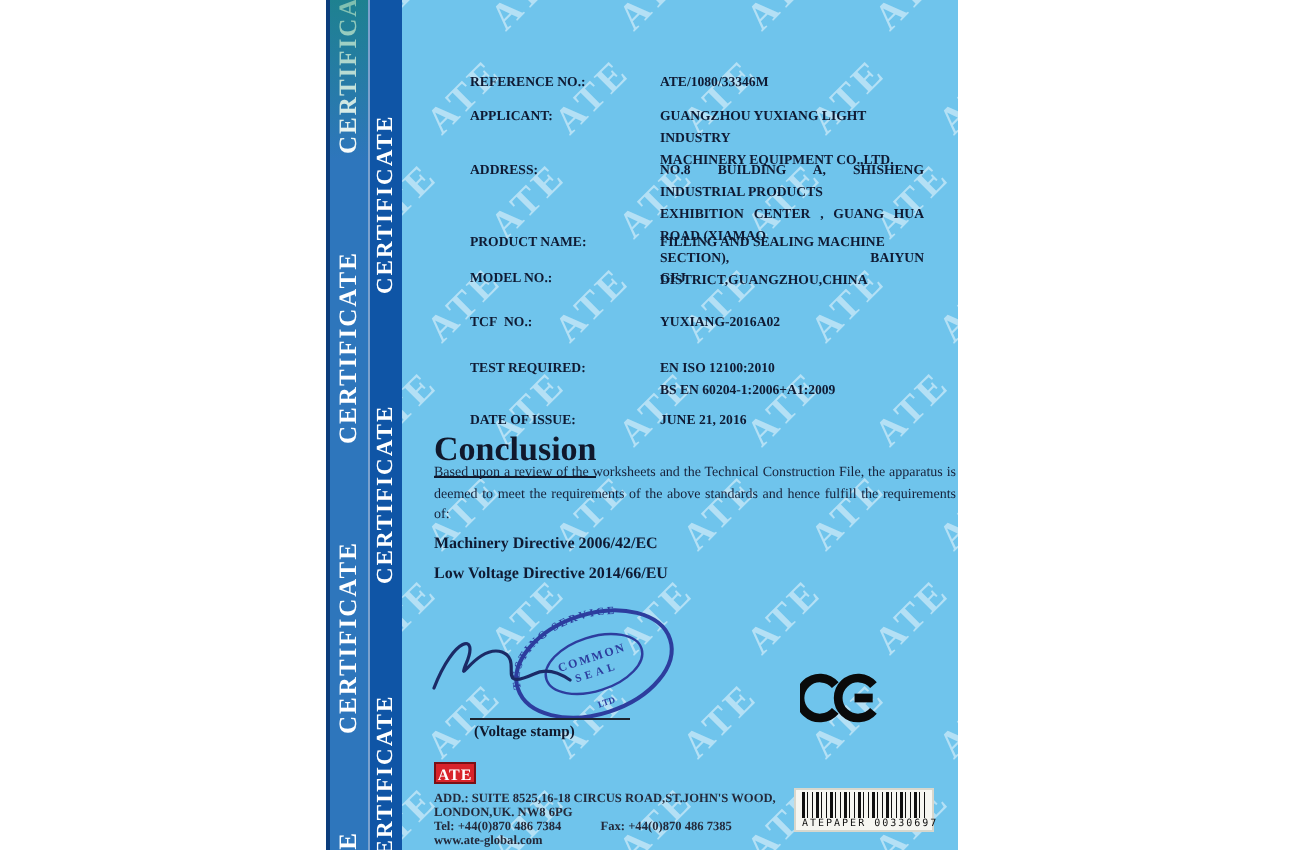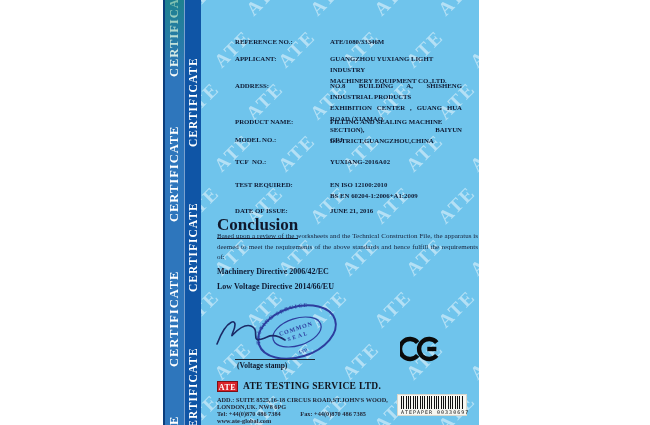--- a/index.html
+++ b/index.html
@@ -185,21 +185,20 @@
       <div class="stampline"></div>
       <div class="stampcap">(Voltage stamp)</div>
 
       <svg class="ce" viewBox="0 0 44 30">
         <path d="M19.4,7.9 A11,11 0 1 0 19.4,22.1" stroke="#0a0a0a" stroke-width="4.8" fill="none"></path>
         <path d="M40.4,7.9 A11,11 0 1 0 40.4,22.1" stroke="#0a0a0a" stroke-width="4.8" fill="none"></path>
         <path d="M30,15 L40,15" stroke="#0a0a0a" stroke-width="4.8" fill="none"></path>
       </svg>
 
       <div class="f-logo">ATE</div>
-      <div class="f-name">ATE TESTING SERVICE LTD.</div>
       <div class="f-line" style="top:396px">ADD.: SUITE 8525,16-18 CIRCUS ROAD,ST.JOHN'S WOOD,</div>
       <div class="f-line" style="top:403px">LONDON,UK. NW8 6PG</div>
       <div class="f-line" style="top:410px">
         <span>Tel: +44(0)870 486 7384</span>
         <span style="margin-left:18px">Fax: +44(0)870 486 7385</span>
       </div>
       <div class="f-line" style="top:417px">www.ate-global.com</div>
 
       <div class="barcode">
         <div class="bars"></div>

